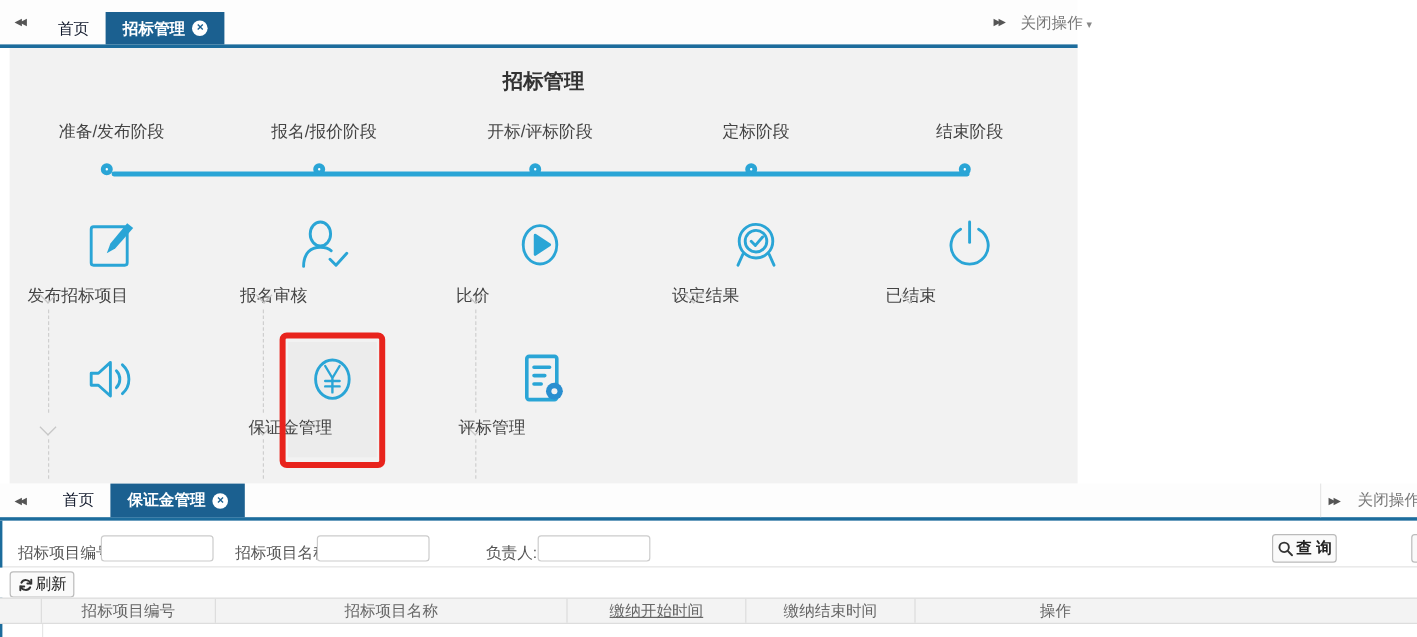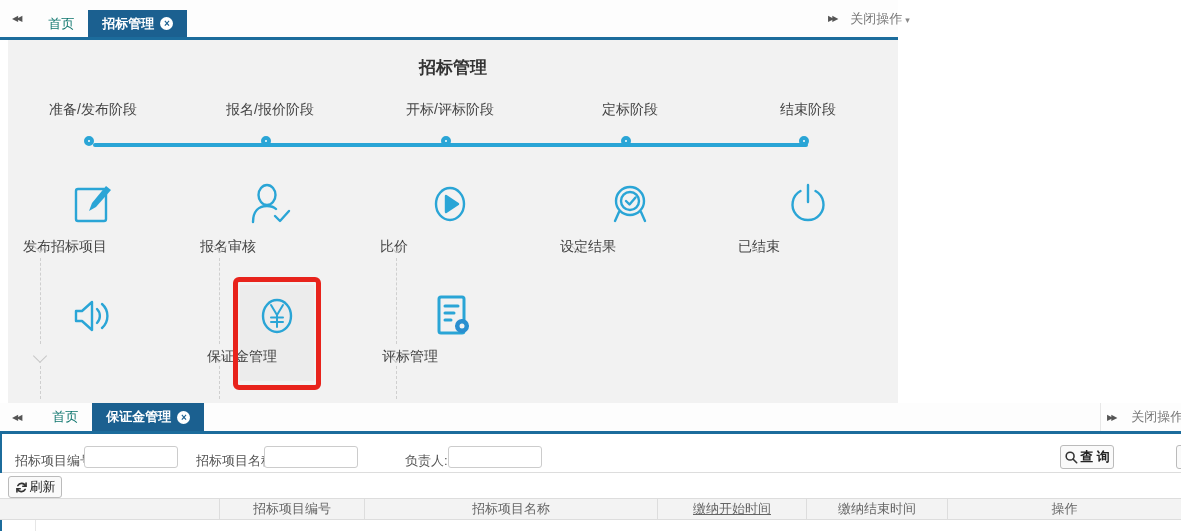--- a/index.html
+++ b/index.html
@@ -7,21 +7,21 @@
   body { font-family: "Liberation Sans","DejaVu Sans",sans-serif; }
   .app { position:relative; width:1181px; height:531px; overflow:hidden; background:#fff; }
 
   
   .tabbar { position:absolute; left:0; background:#fdfdfd; display:flex; align-items:flex-end; }
   .tabbar.top { top:0; width:898px; height:40px; border-bottom:3px solid #1c6c9c; }
   .tabbar.bottom { top:403px; width:1181px; height:431px; height:31px; border-bottom:3px solid #1c6c9c; }
   .navarrows { font-size:8px; color:#555; letter-spacing:-2px; padding:0 6px; align-self:center; cursor:pointer; }
   .tabbar.top .navarrows.first { margin-left:6px; margin-right:8px; }
   .tabbar.bottom .navarrows.first { margin-left:6px; margin-right:12px; }
-  .tab { height:27px; padding:0 14px; display:flex; align-items:center; gap:6px; font-size:13px; color:#0f766e; cursor:pointer; white-space:nowrap; }
+  .tab { height:27px; padding:0 14px; display:flex; align-items:center; gap:6px; font-size:13px; color:#0f172a; cursor:pointer; white-space:nowrap; }
   .tabbar.bottom .tab { height:28px; }
   .tab.active { background:#1b6090; color:#fff; font-weight:600; }
   .closeico { width:13px; height:13px; border-radius:50%; background:#fff; color:#1b6090; font-size:10px; line-height:13px; text-align:center; font-weight:bold; cursor:pointer; }
   .bar-right { position:absolute; top:0; height:100%; display:flex; align-items:center; }
   .tabbar.top .bar-right { left:822px; width:76px; gap:8px; }
   .tabbar.bottom .bar-right { left:1100px; width:81px; gap:10px; overflow:hidden; border-left:1px solid #e7e7e7; }
   .closemenu { font-size:13px; color:#777; white-space:nowrap; cursor:pointer; }
   .caret { font-size:9px; color:#888; margin-left:3px; }
 
   
@@ -39,21 +39,21 @@
 
   
   .left-strip { position:absolute; left:0; top:434px; width:2px; height:97px; background:#1c6c9c; }
   .filter-row { position:absolute; left:0; top:434px; width:1181px; height:39px; background:#fff; border-bottom:1px solid #ddd; }
   .f-label { position:absolute; top:452px; font-size:13px; color:#555; }
   .f-input { position:absolute; top:446px; width:94px; height:22px; border:1px solid #ccc; border-radius:3px; background:#fff; font-size:12px; padding:0 4px; }
   .btn { position:absolute; display:flex; align-items:center; gap:2px; justify-content:center; background:#fafafa; border:1px solid #bbb; border-radius:3px; font-size:13px; color:#222; cursor:pointer; }
   .btn.strong { font-weight:600; }
   .toolbar-row { position:absolute; left:0; top:473px; width:1181px; height:25px; background:#fff; }
 
-  .thead { position:absolute; left:0; top:498px; width:1181px; height:22px; display:flex; background:#f3f3f3; border-top:1px solid #ddd; border-bottom:1px solid #ddd;justify-content:flex-end; }
+  .thead { position:absolute; left:0; top:498px; width:1181px; height:22px; display:flex; background:#f3f3f3; border-top:1px solid #ddd; border-bottom:1px solid #ddd; }
   .th { height:100%; display:flex; align-items:center; justify-content:center; font-size:13px; color:#666; border-right:1px solid #ddd; overflow:hidden; white-space:nowrap; }
   .th:last-child { border-right:none; }
   .c0{width:35px;} .c1{width:145px;} .c2{width:293px;} .c3{width:185px;} .c4{width:149px;text-decoration:underline;} .c5{width:141px;} .c6{width:233px;}
   .tbody-line { position:absolute; left:35px; top:520px; width:1px; height:11px; background:#e6e6e6; }
 
   svg.lineicon { stroke:#2aa5d6; fill:none; stroke-width:2.4; stroke-linecap:round; stroke-linejoin:round; }
   svg.smallicon { stroke:#333; fill:none; stroke-width:1.8; stroke-linecap:round; }
 </style>
 </head>
 <body>

